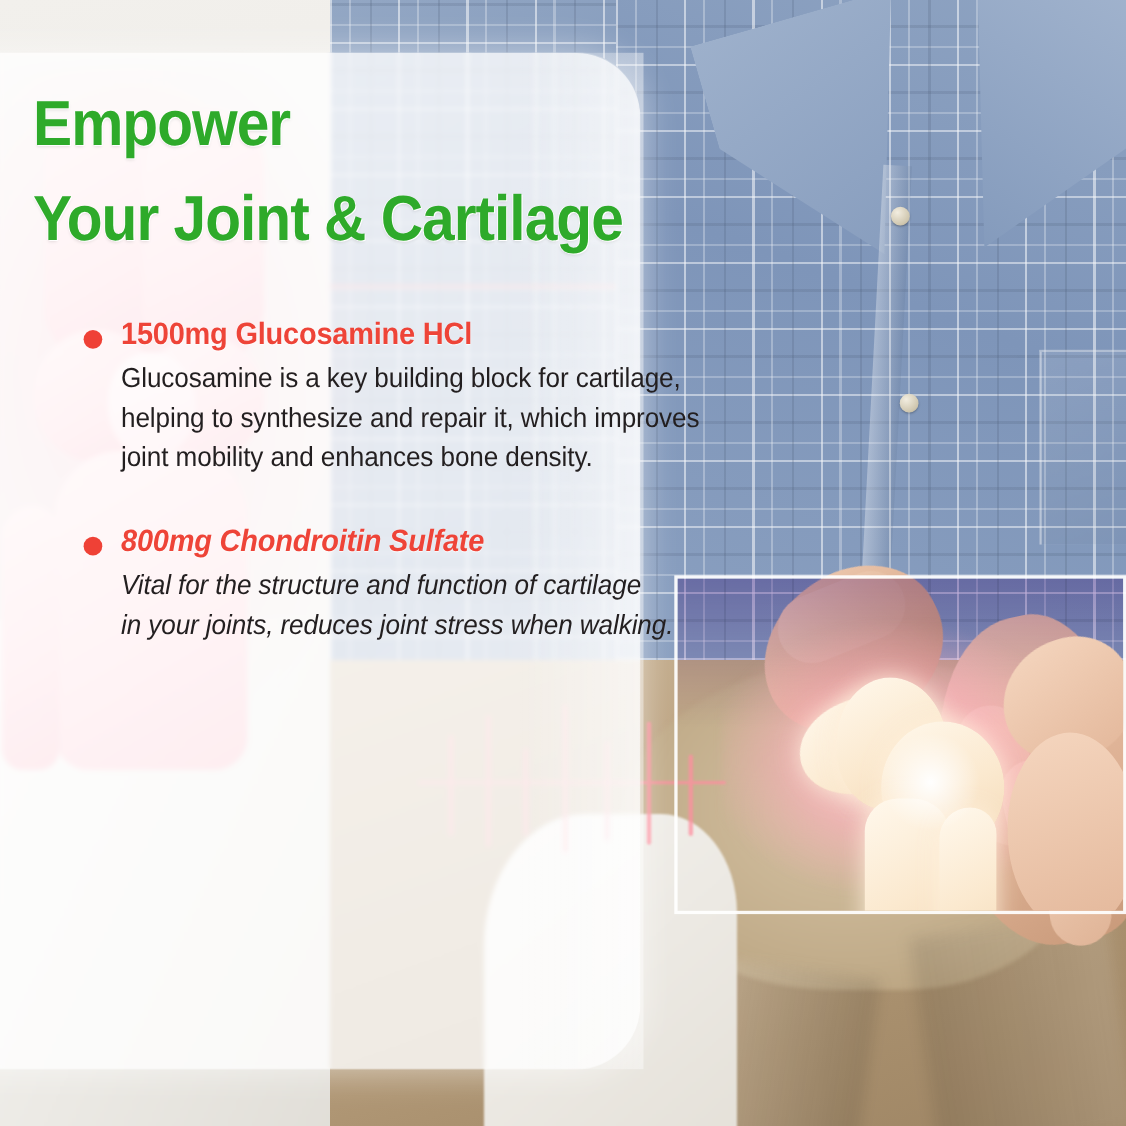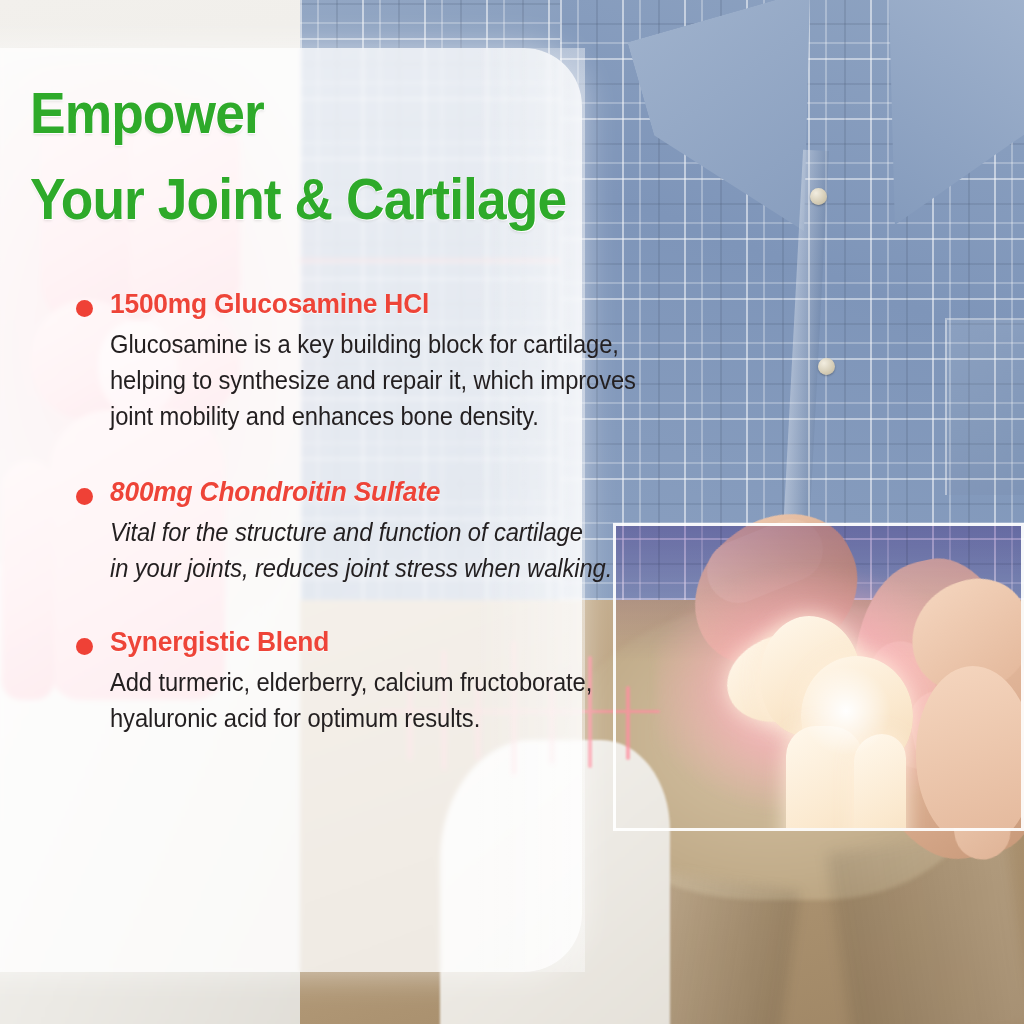--- a/index.html
+++ b/index.html
@@ -289,25 +289,17 @@
       <div class="bullet b2">
         <span class="dot"></span>
         <div class="b-title">800mg Chondroitin Sulfate</div>
         <div class="b-body">
           <span>Vital for the structure and function of cartilage</span>
           <span>in your joints, reduces joint stress when walking.</span>
         </div>
       </div>
 
 
-      <div class="bullet b4">
-        <span class="dot"></span>
-        <div class="b-title">Synergistic Blend</div>
-        <div class="b-body">
-          <span>Add turmeric, elderberry, calcium fructoborate,</span>
-          <span>hyaluronic acid for optimum results.</span>
-        </div>
-      </div>
 
     </div>
   </div>
 
 </div>
 
 </body></html>

